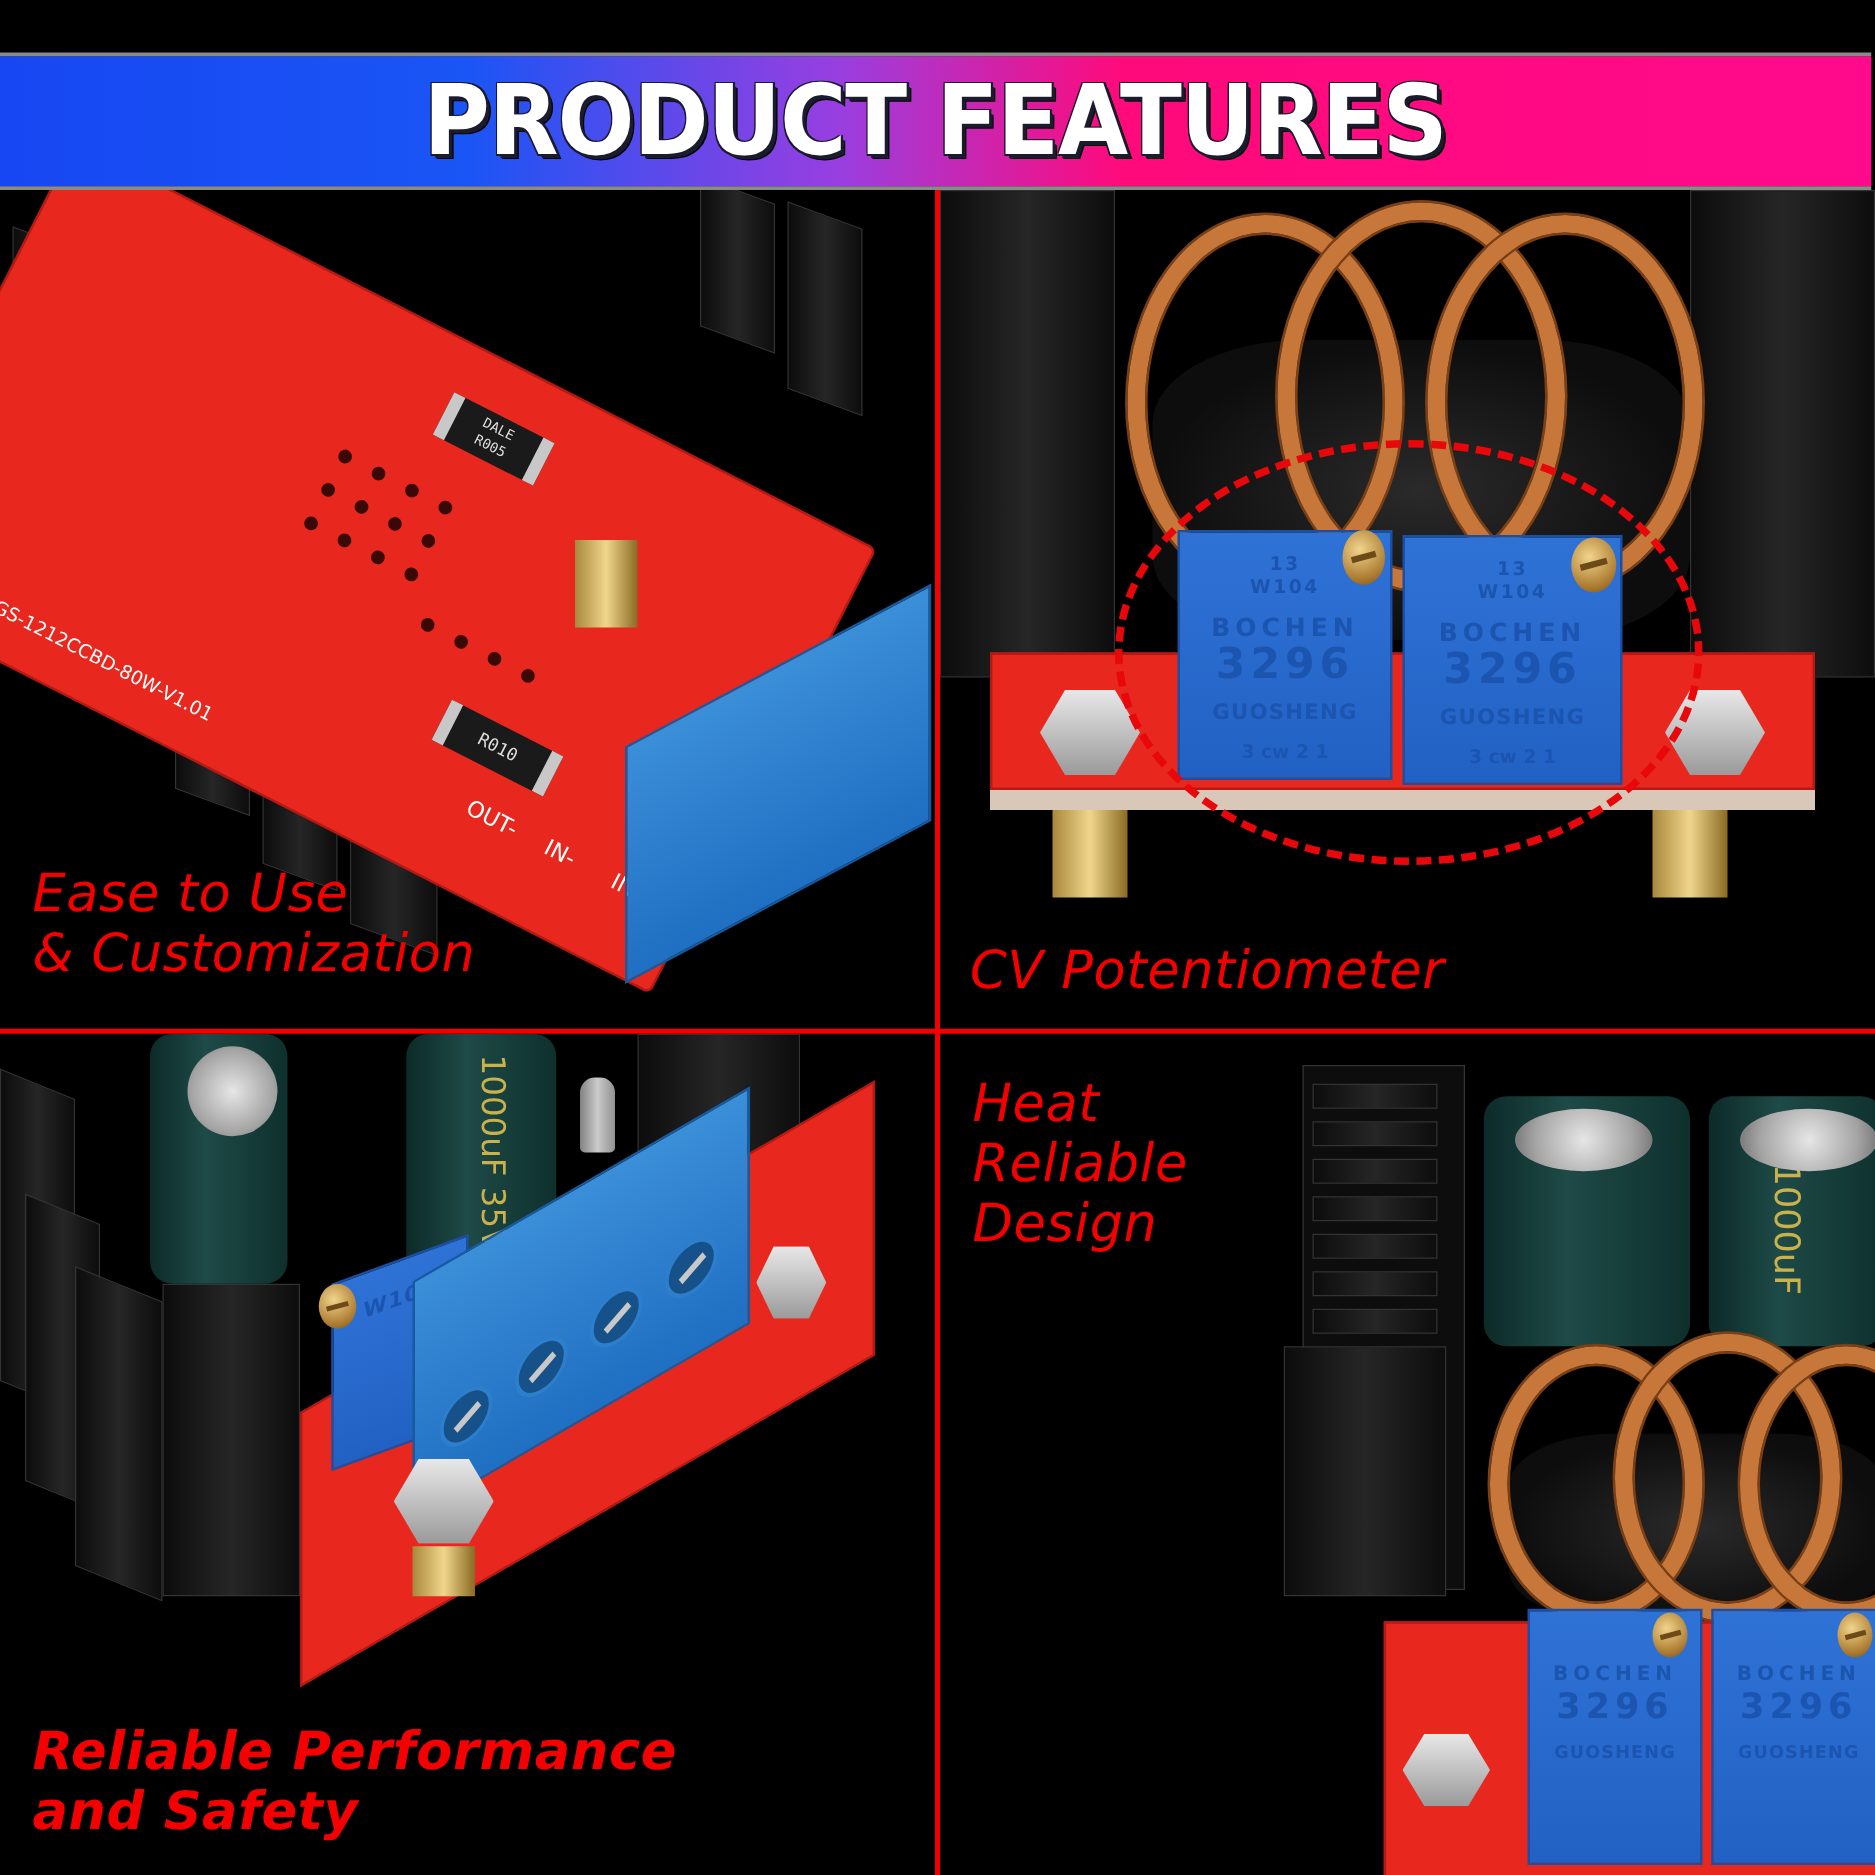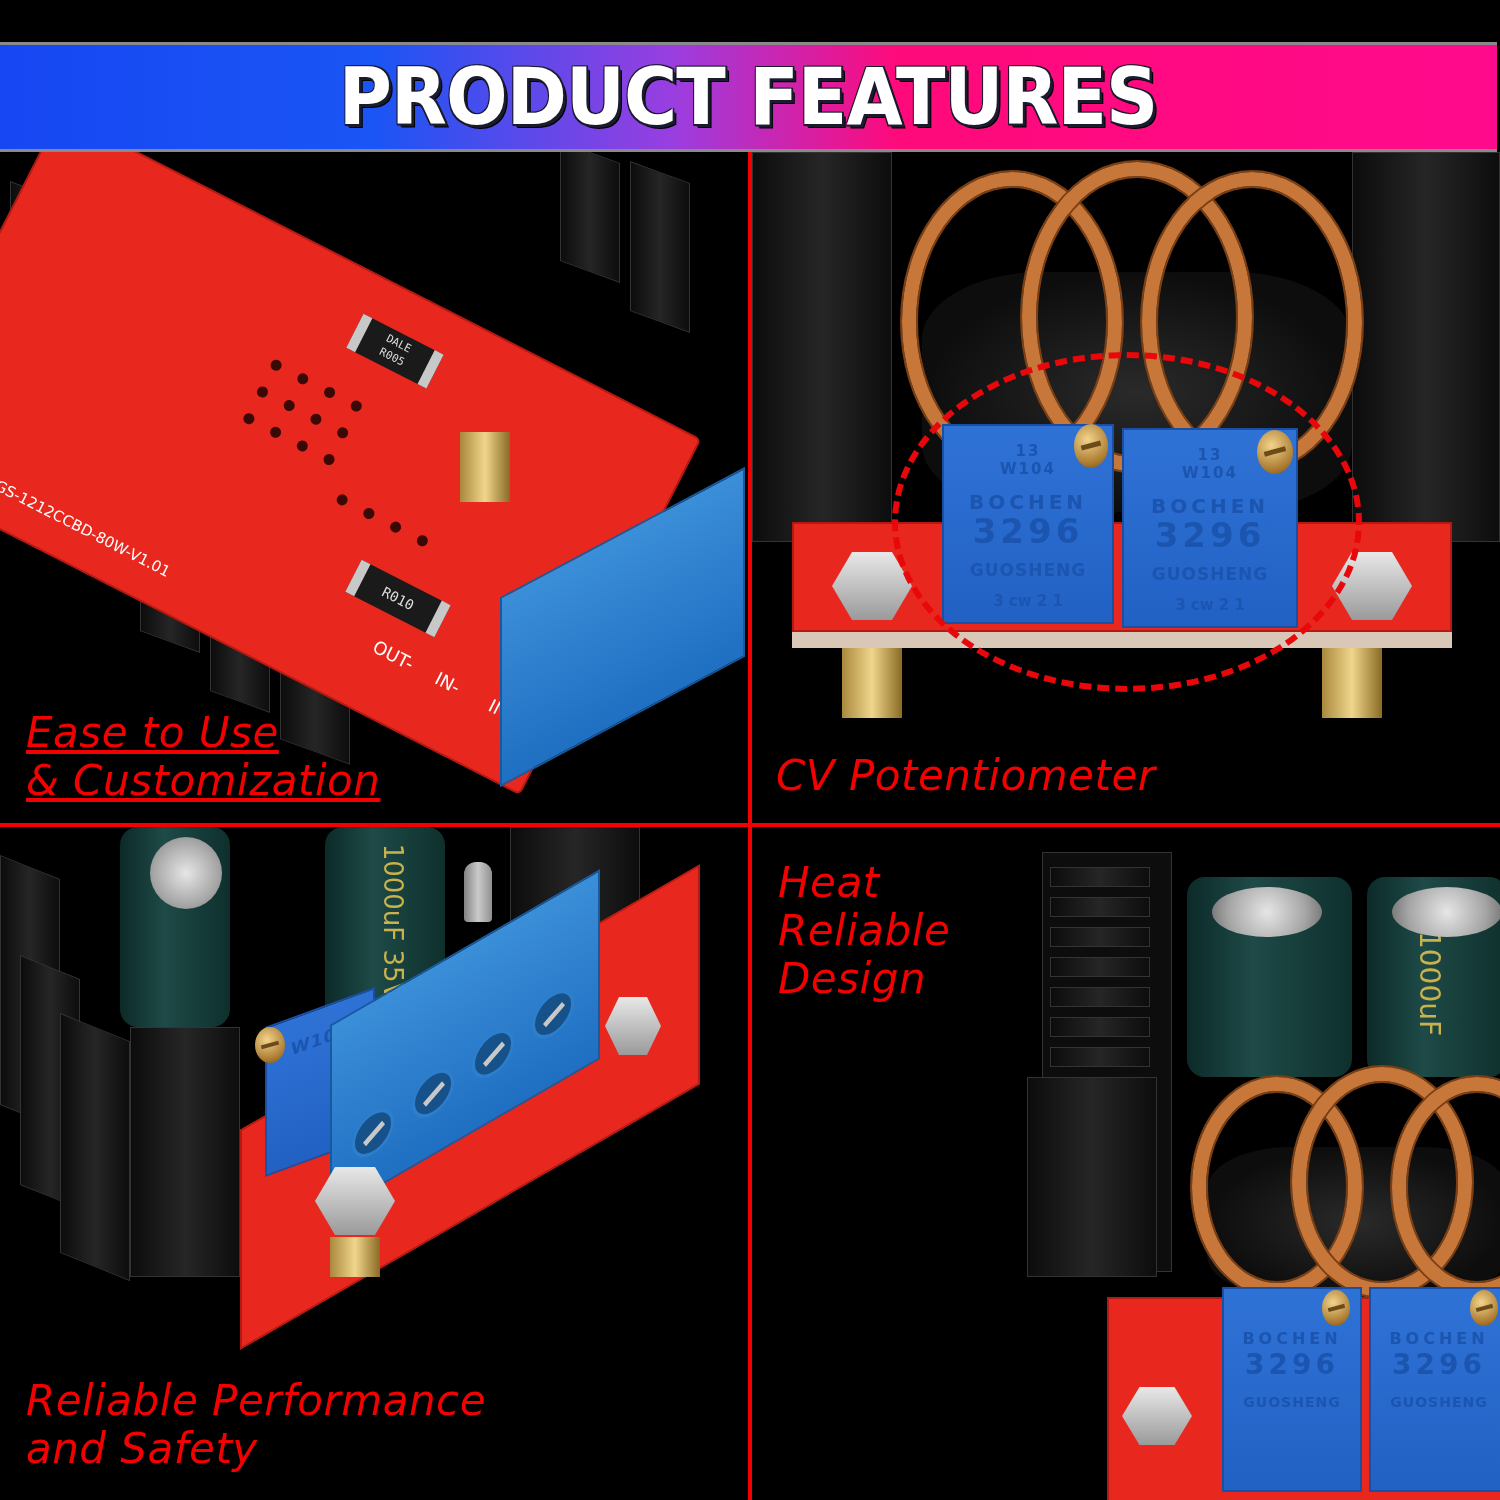--- a/index.html
+++ b/index.html
@@ -28,23 +28,23 @@
   .p-tl { left: 0; top: 152px; width: 748px; height: 671px; }
   .p-tr { left: 752px; top: 152px; width: 748px; height: 671px; }
   .p-bl { left: 0; top: 827px; width: 748px; height: 673px; }
   .p-br { left: 752px; top: 827px; width: 748px; height: 673px; }
 
   .caption {
     position: absolute; color: #f40000; font-style: italic; font-weight: 500;
     font-family: "DejaVu Sans", sans-serif; font-size: 42px; line-height: 48px;
     letter-spacing: 0.5px; white-space: pre-line; z-index: 5;
   }
-  .p-tl .caption { left: 26px; top: 557px; text-decoration: underline; }
+  .p-tl .caption { left: 26px; top: 539px; }
   .p-tr .caption { left: 24px; top: 600px; }
-  .p-bl .caption { left: 26px; top: 550px; }
+  .p-bl .caption { left: 26px; top: 550px; font-weight: bold; }
   .p-br .caption { left: 26px; top: 32px; font-style: italic; }
 
   
   .fin { position: absolute; background: linear-gradient(90deg, #0c0c0c, #262626 50%, #0d0d0d); border: 1px solid #333; }
   .pcb { position: absolute; background: #e8281e; border: 2px solid #b51a12; }
   .pcb-edge { position: absolute; background: #d9c7b8; }
   .hole { position: absolute; width: 11px; height: 11px; border-radius: 50%; background: #3a0906; }
   .term-block { position: absolute; background: linear-gradient(180deg, #3b8ed8, #1f6fc2); border: 2px solid #175a9e; }
   .screw-slot { position: absolute; width: 42px; height: 42px; border-radius: 50%; background: #16518a; border: 3px solid #2d7fcc; }
   .screw-slot::after { content: ""; position: absolute; left: 8px; top: 16px; width: 22px; height: 6px; background: #c8c8c8; transform: rotate(-30deg); }

